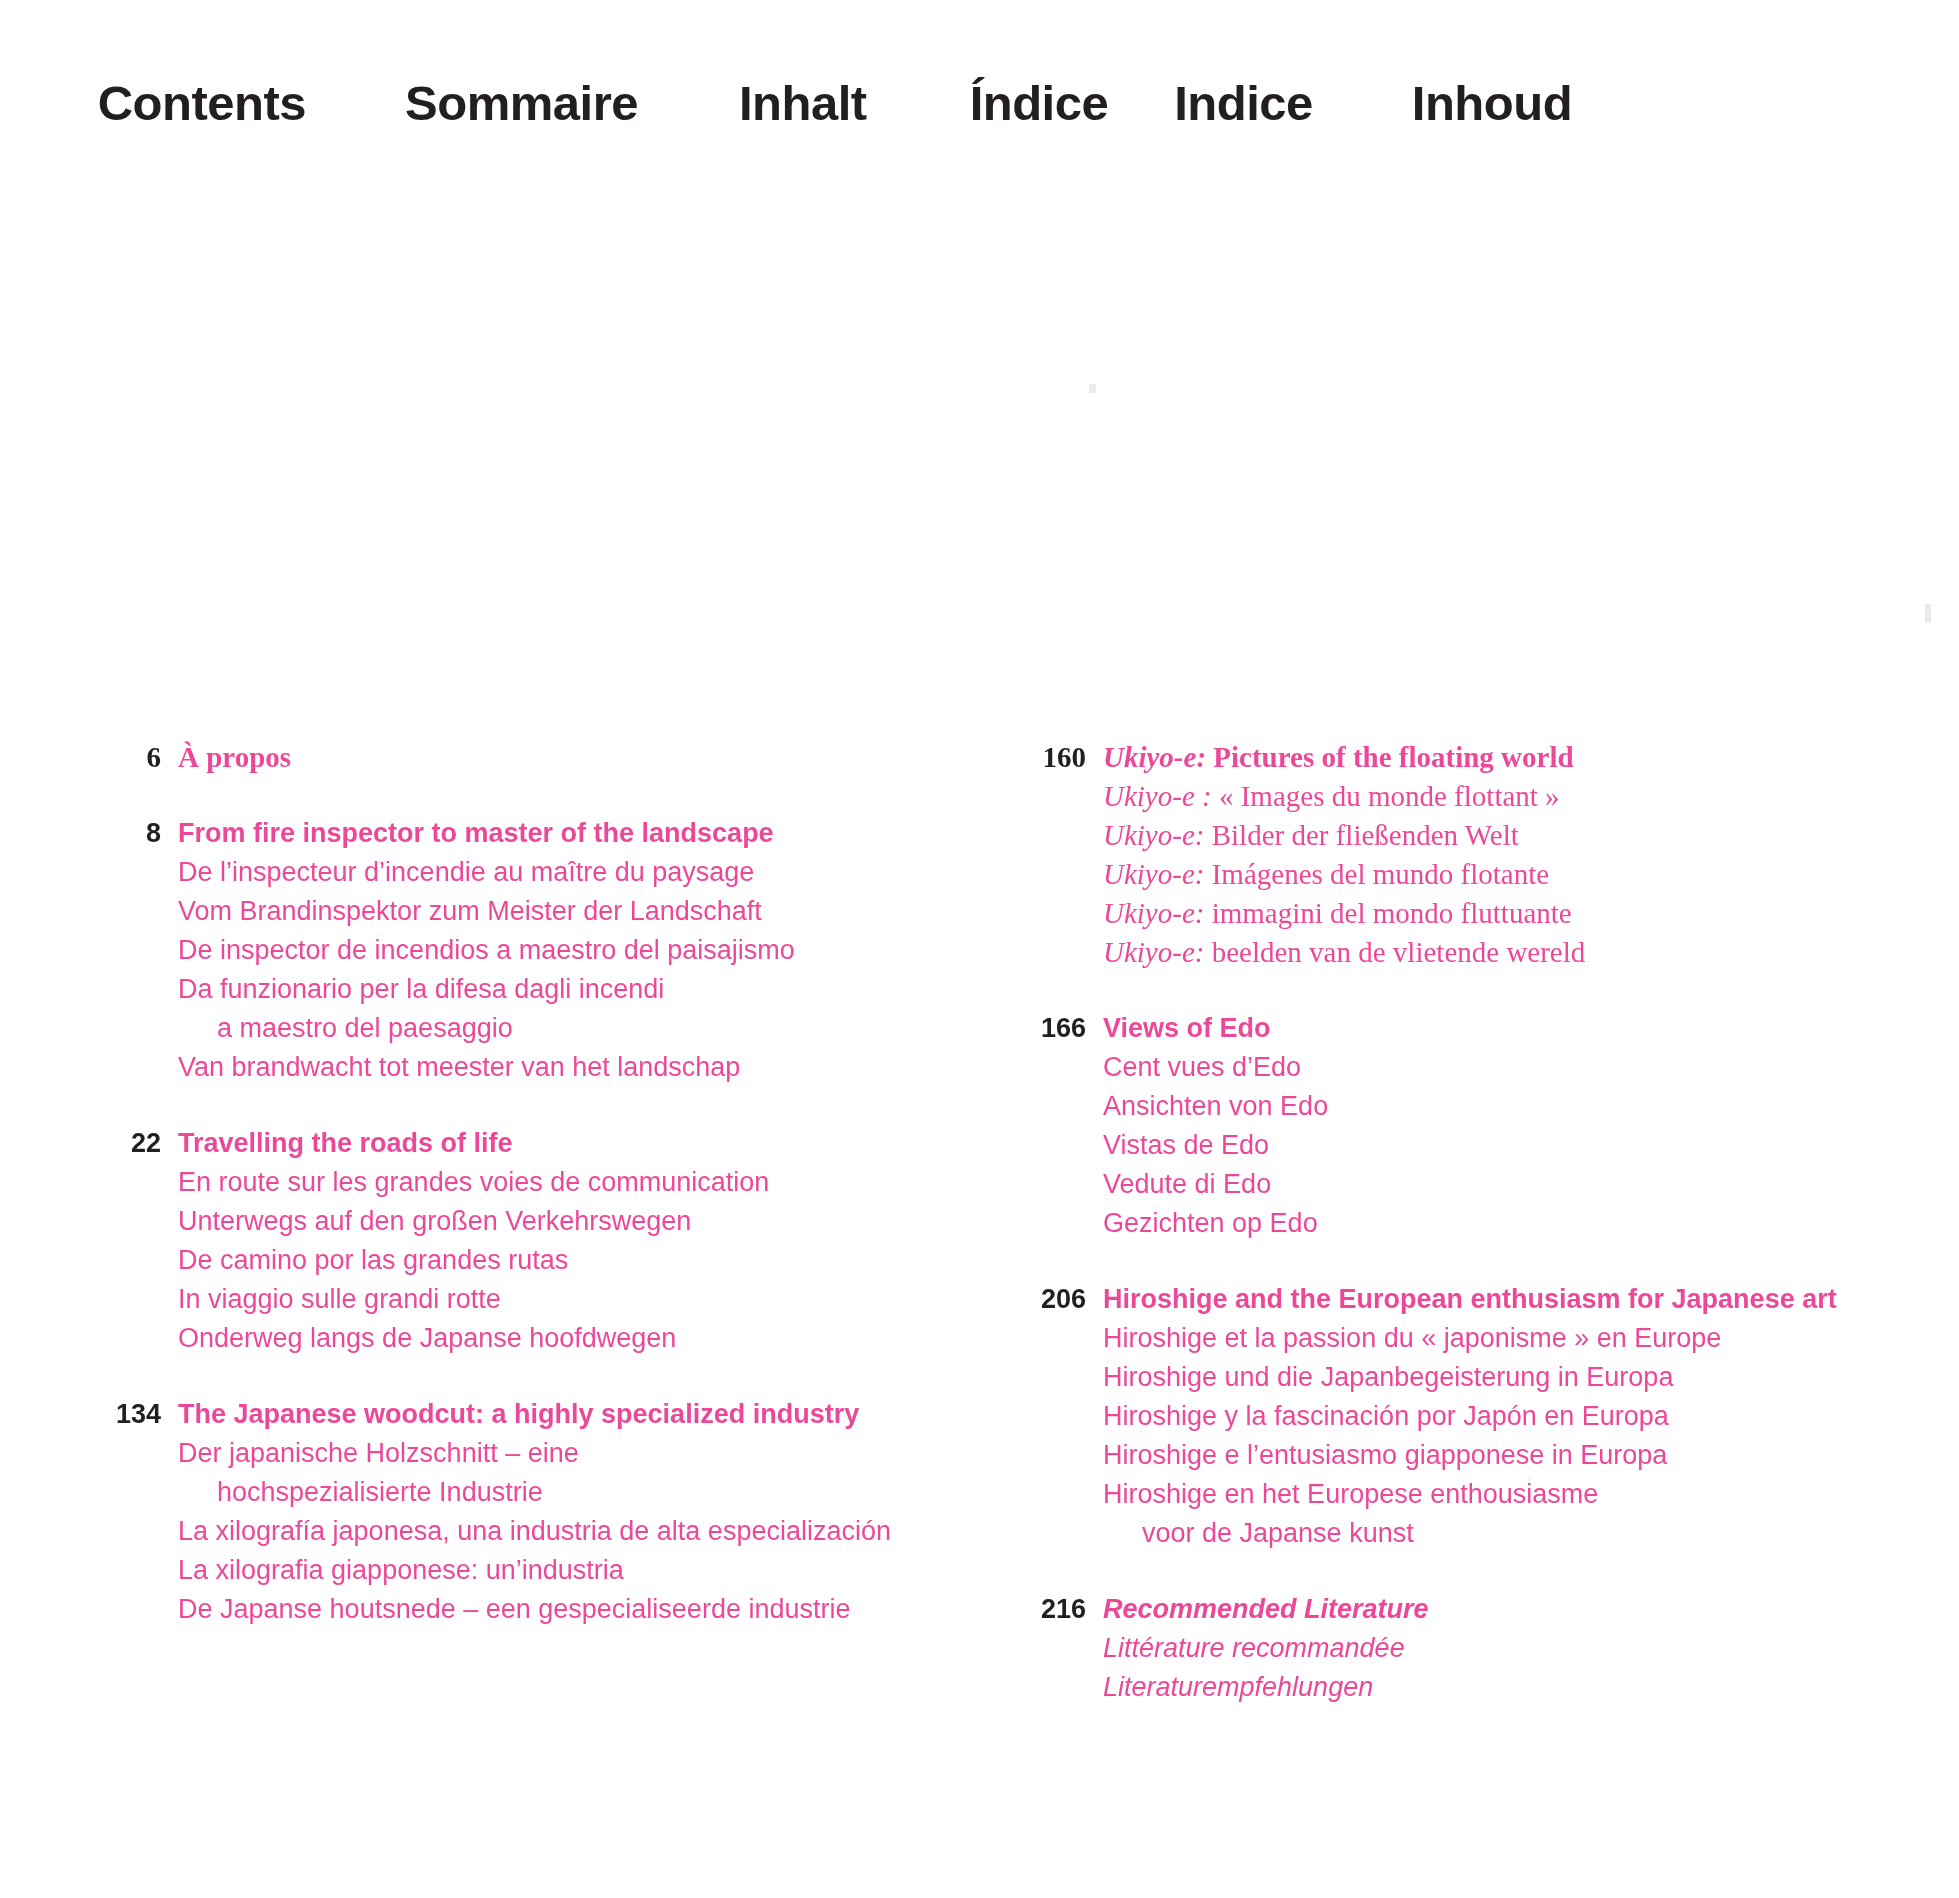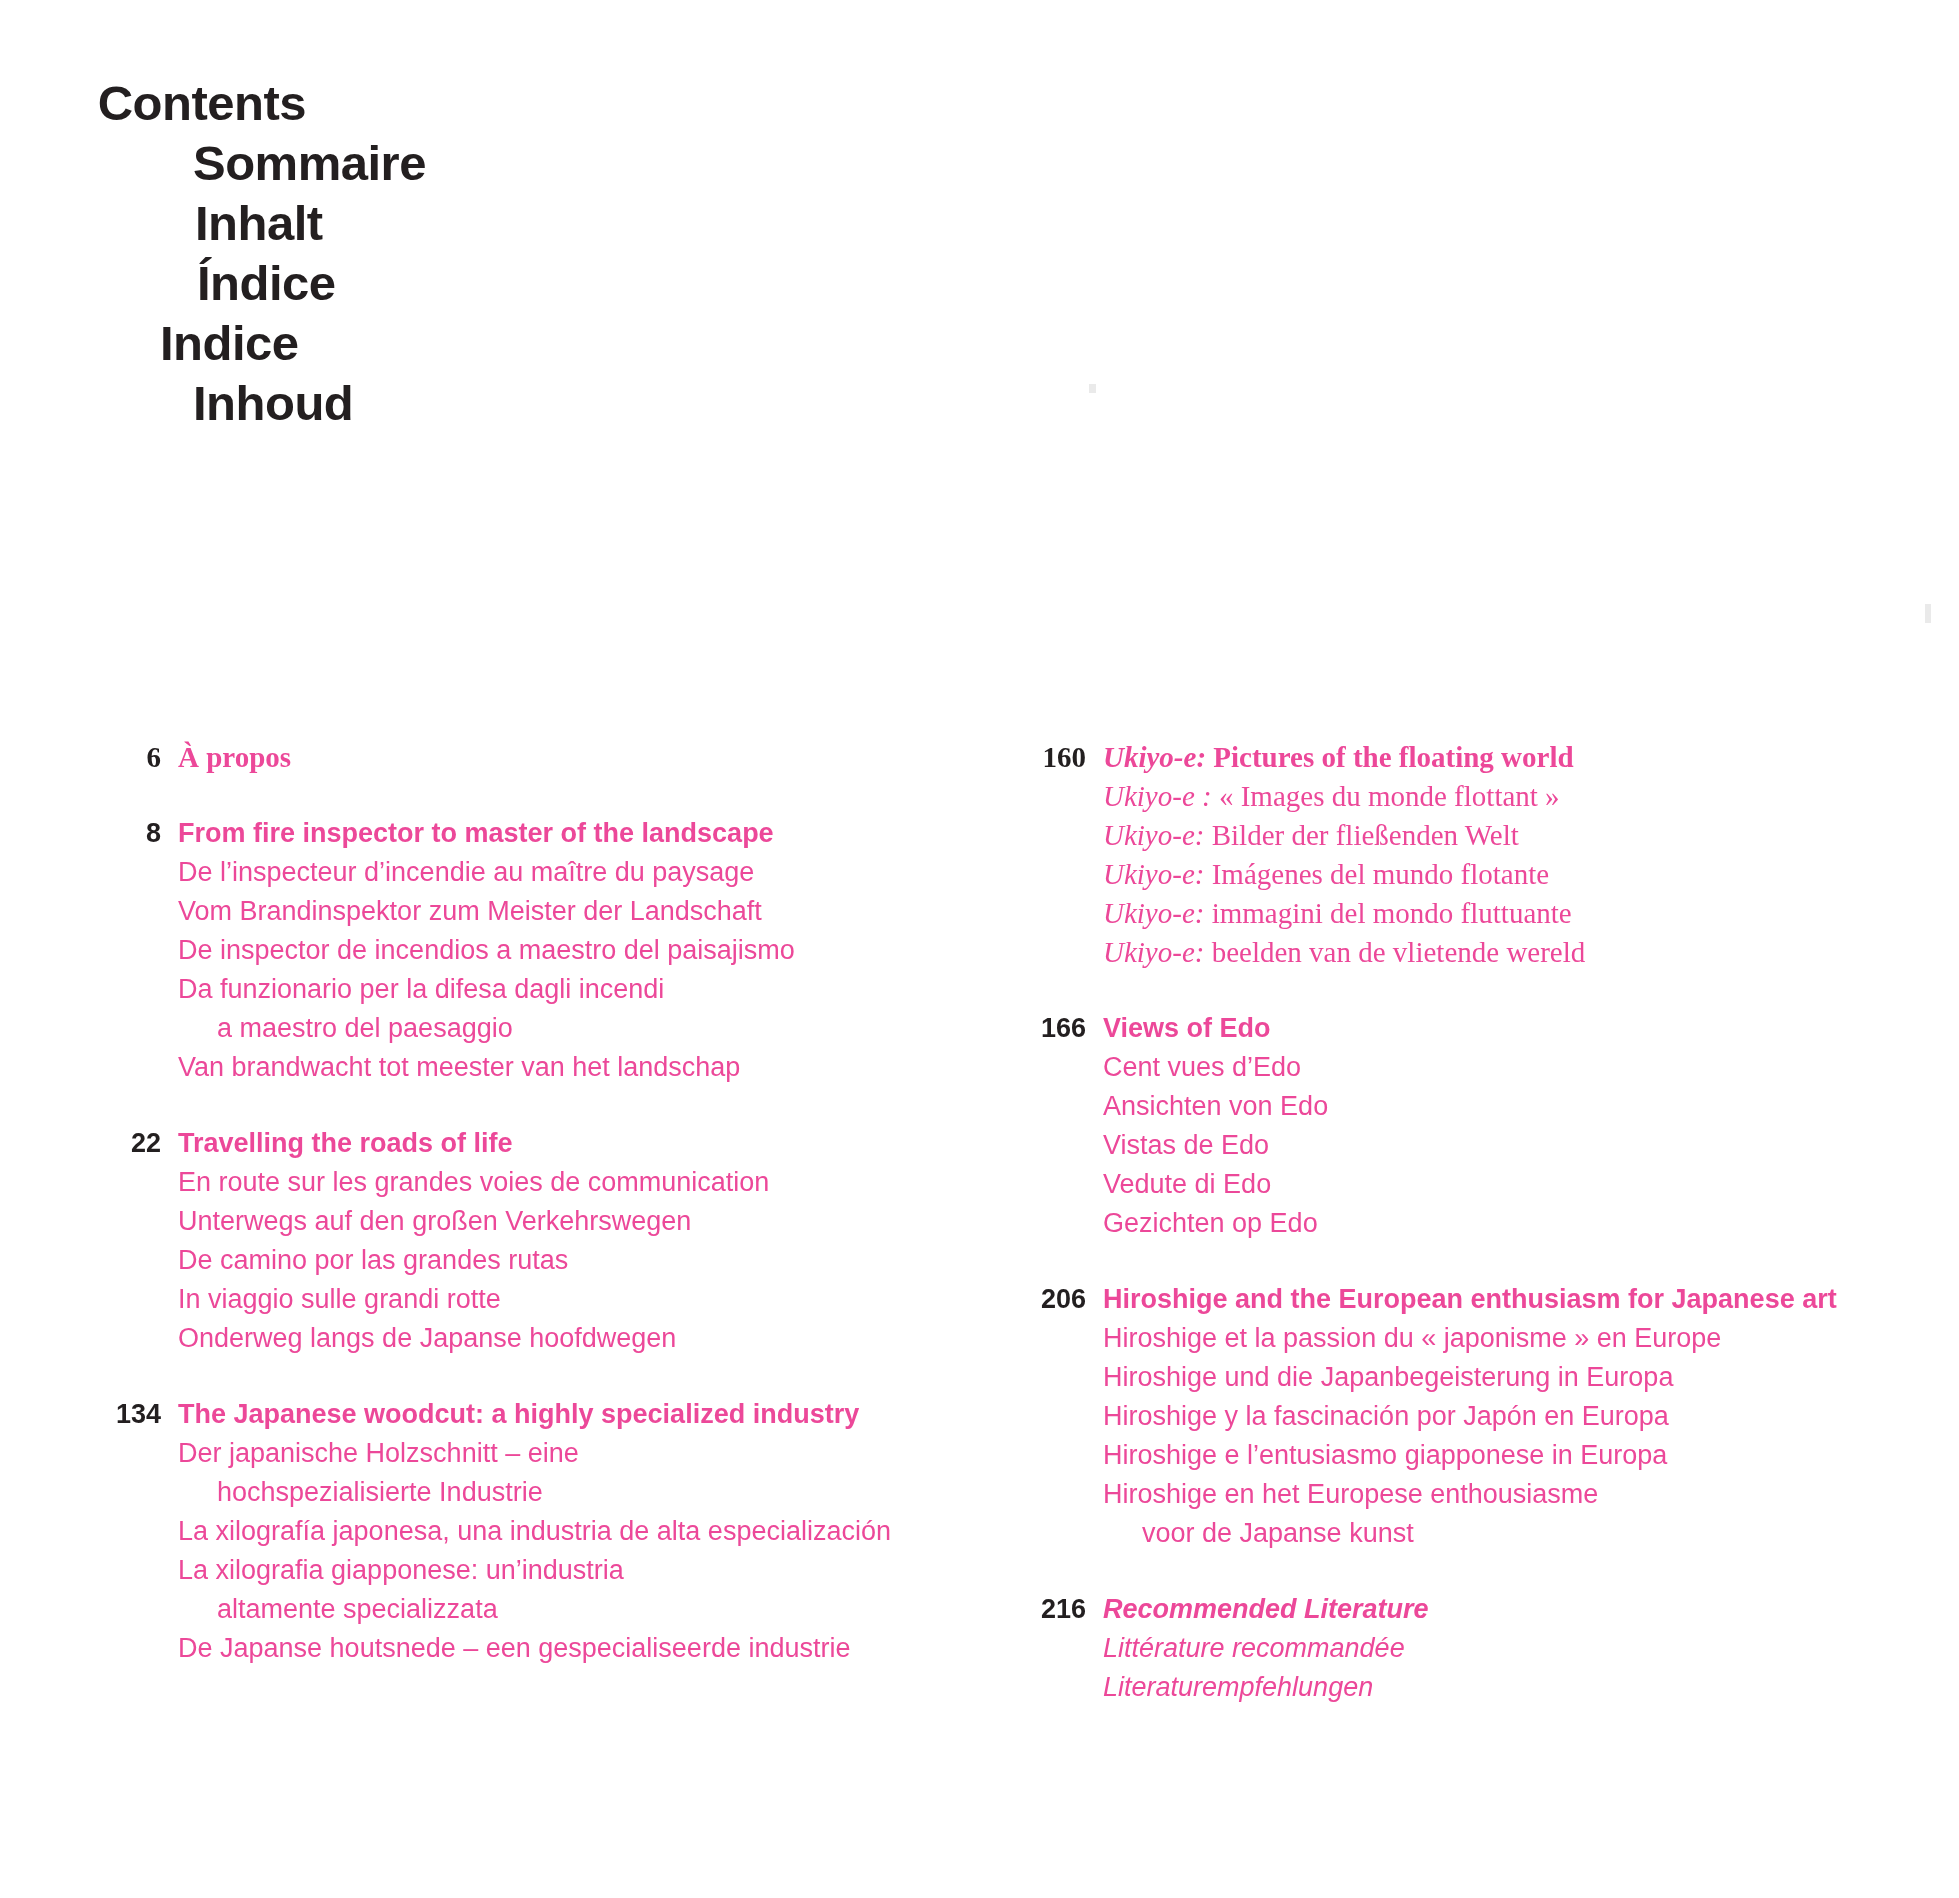--- a/index.html
+++ b/index.html
@@ -18,21 +18,20 @@
 
   
   .header-row {
     position: absolute;
     top: 73px;
     left: 94px;
     width: 1761px;
     height: 84px;
     display: flex;
     align-items: flex-start;
-    flex-direction: column;
   }
   .header-word {
     font-family: "Liberation Sans", sans-serif;
     font-weight: bold;
     font-size: 49px;
     line-height: 60px;
     letter-spacing: -0.5px;
     color: #231f20;
     white-space: nowrap;
   }
@@ -205,24 +204,20 @@
         <div class="toc-line">
           <span class="pagenum blank">134</span>
           <span class="entry-text sub">La xilografía japonesa, una industria de alta especialización</span>
         </div>
         <div class="toc-line">
           <span class="pagenum blank">134</span>
           <span class="entry-text sub">La xilografia giapponese: un’industria</span>
         </div>
         <div class="toc-line">
           <span class="pagenum blank">134</span>
-          <span class="entry-text sub indent">altamente specializzata</span>
-        </div>
-        <div class="toc-line">
-          <span class="pagenum blank">134</span>
           <span class="entry-text sub">De Japanse houtsnede – een gespecialiseerde industrie</span>
         </div>
       </div>
     </div>
   <div class="col col-right" id="col-right">
       <div class="toc-block serif">
         <div class="toc-line">
           <span class="pagenum">160</span>
           <span class="entry-text title"><span class="kw-bold">Ukiyo-e:</span><span> Pictures of the floating world</span></span>
         </div>

